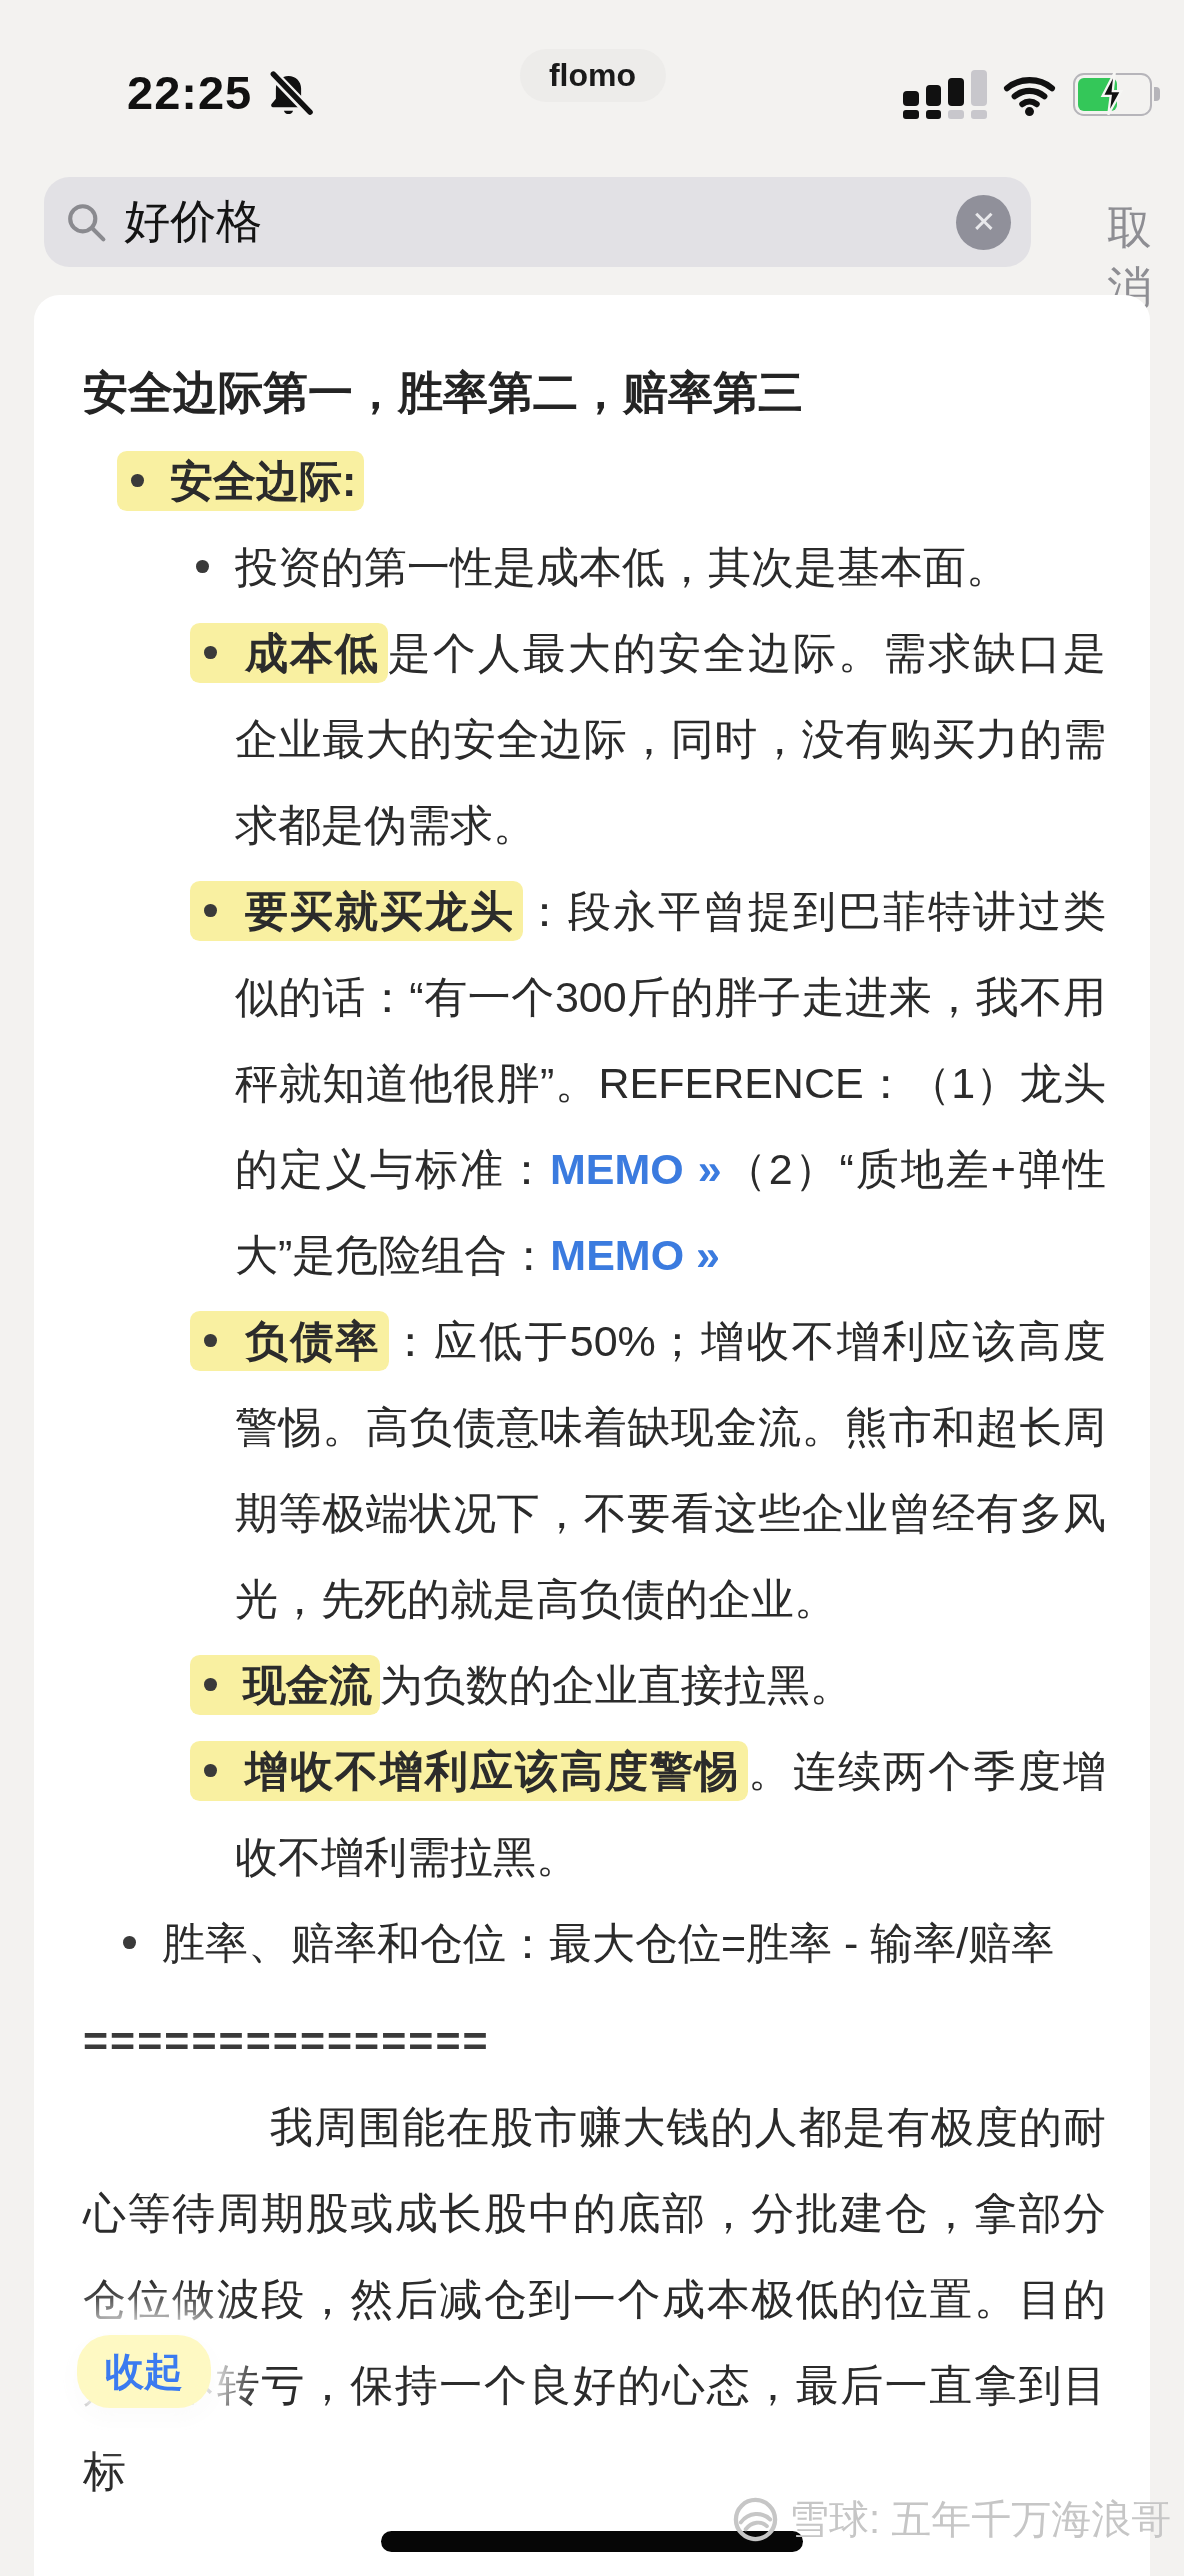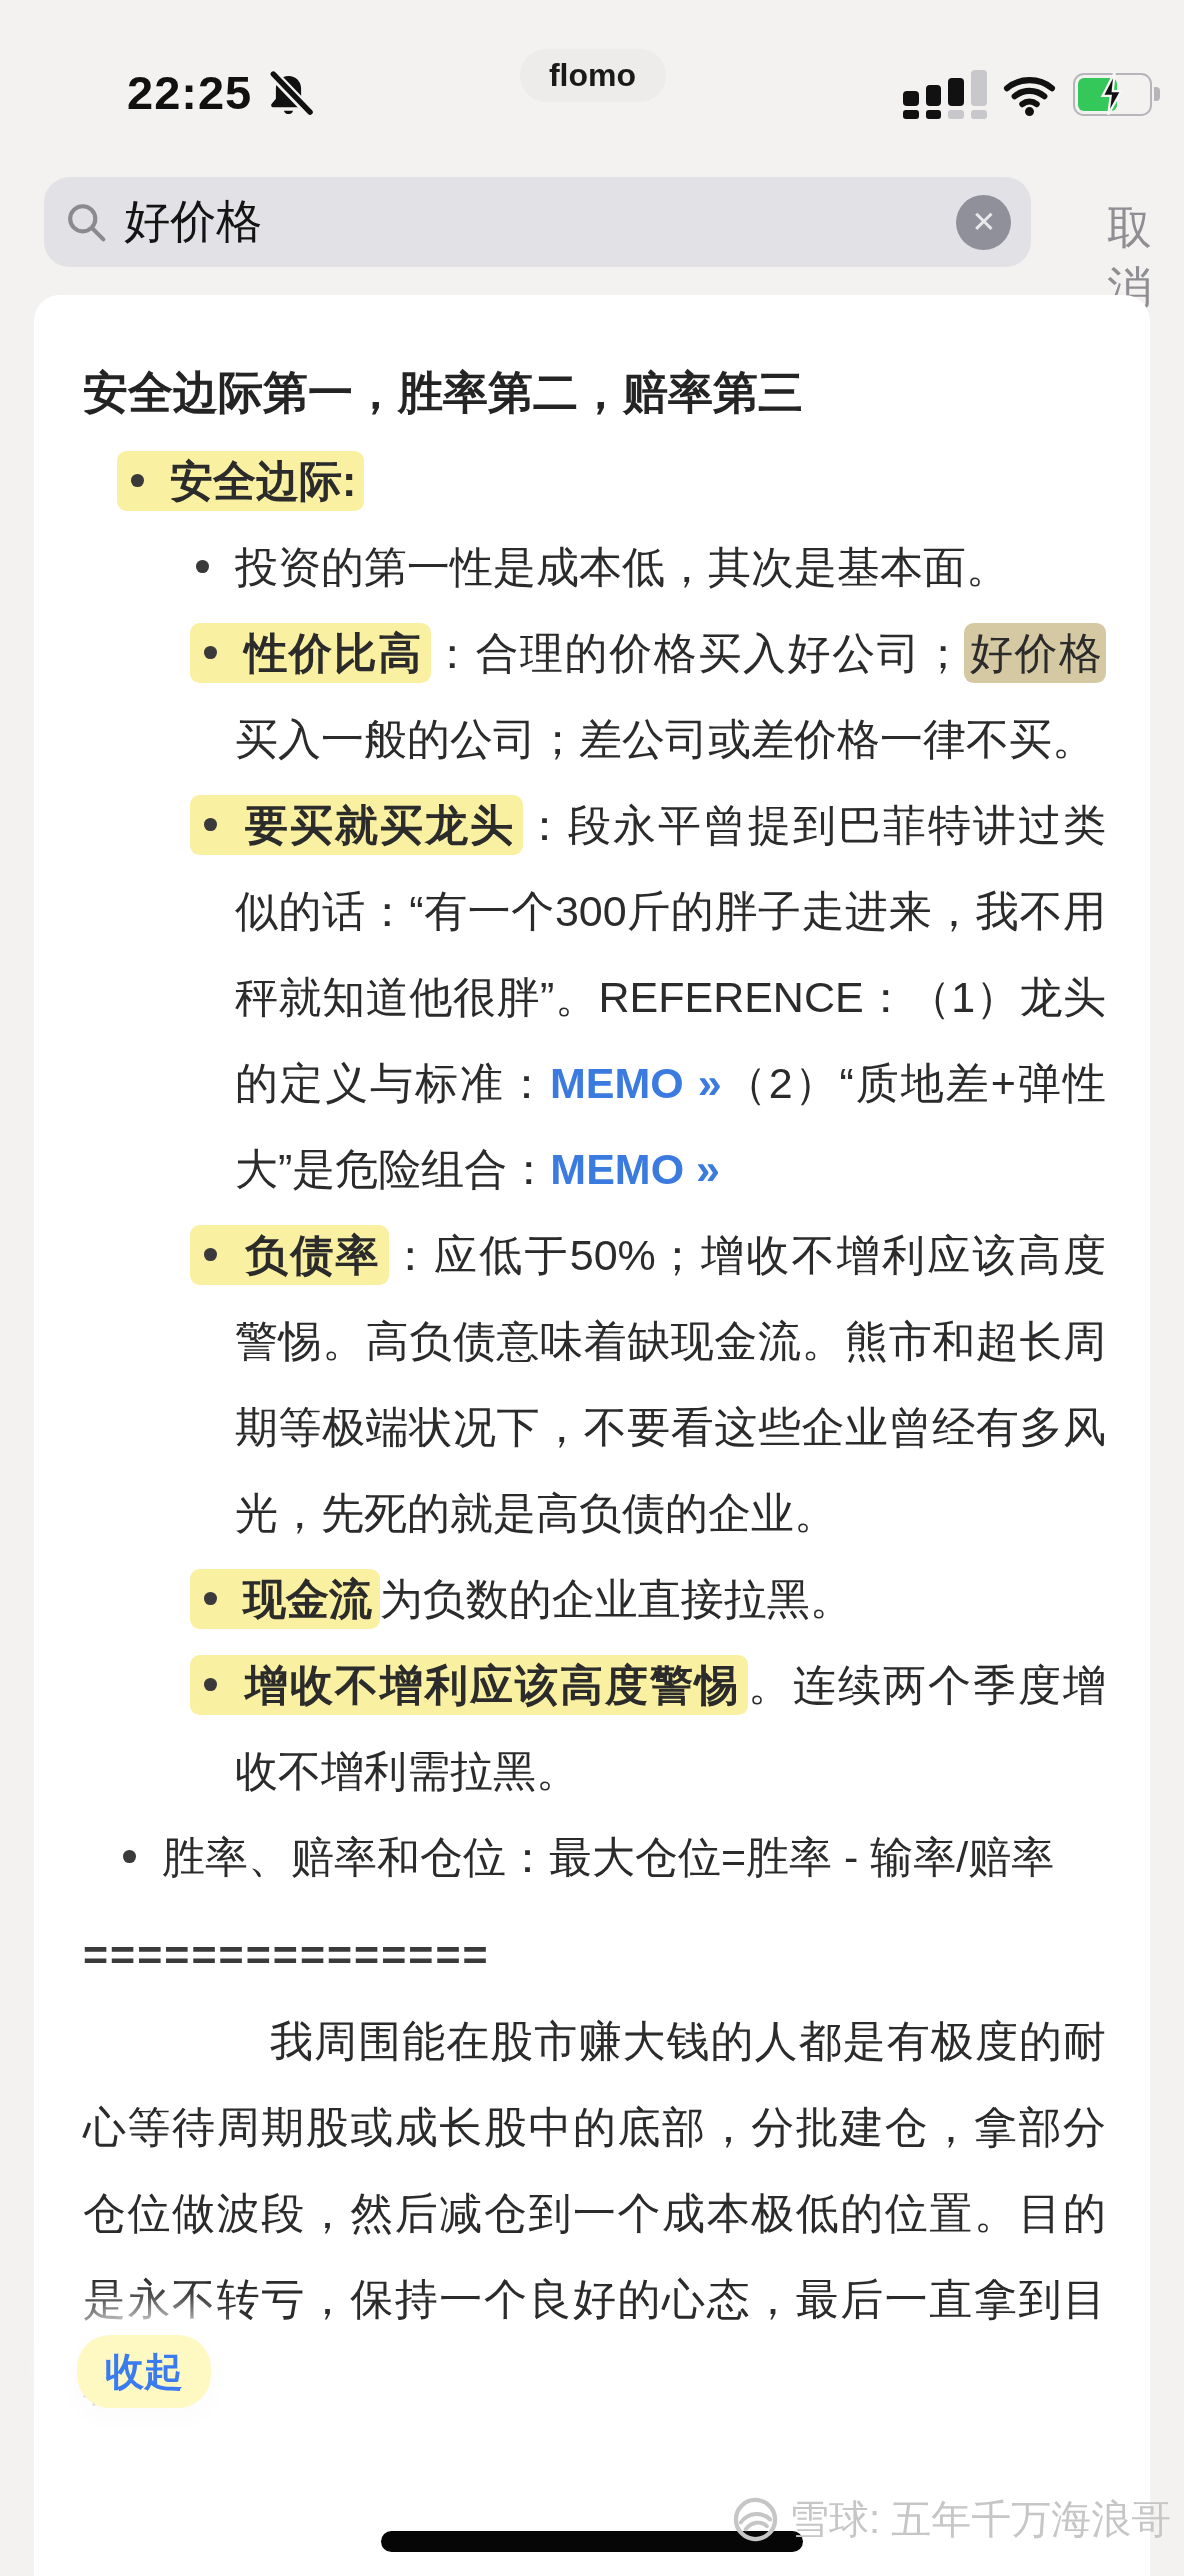--- a/index.html
+++ b/index.html
@@ -128,21 +128,21 @@
   <div class="search-text">好价格</div>
   <div class="clear-btn">✕</div>
 </div>
 <div class="cancel">取消</div>
 
 <div class="card">
   <div class="note" id="note-root">
       <div class="nt-title"><span>安全边际第一，胜率第二，赔率第三</span></div>
       <div class="li l1"><span class="hlb"><span class="blt"><span class="dot"></span></span>安全边际:</span></div>
       <div class="li l2"><span class="blt"><span class="dot"></span></span><span>投资的第一性是成本低，其次是基本面。</span></div>
-      <div class="li l2"><span class="hlb"><span class="blt"><span class="dot"></span></span>性价比高</span><span>：合理的价格买入好公司；</span><span class="hlm">好价格</span><span>买入一般的公司；差公司或差价格一律不买。</span></div>
+      <div class="li l2"><span class="hlb"><span class="blt"><span class="dot"></span></span>成本低</span><span>是个人最大的安全边际。需求缺口是企业最大的安全边际，同时，没有购买力的需求都是伪需求。</span></div>
       <div class="li l2"><span class="hlb"><span class="blt"><span class="dot"></span></span>要买就买龙头</span><span>：段永平曾提到巴菲特讲过类似的话：“有一个300斤的胖子走进来，我不用秤就知道他很胖”。REFERENCE：（1）龙头的定义与标准：</span><span class="lnk">MEMO »</span><span>（2）“质地差+弹性大”是危险组合：</span><span class="lnk">MEMO »</span></div>
       <div class="li l2"><span class="hlb"><span class="blt"><span class="dot"></span></span>负债率</span><span>：应低于50%；增收不增利应该高度警惕。高负债意味着缺现金流。熊市和超长周期等极端状况下，不要看这些企业曾经有多风光，先死的就是高负债的企业。</span></div>
       <div class="li l2"><span class="hlb"><span class="blt"><span class="dot"></span></span>现金流</span><span>为负数的企业直接拉黑。</span></div>
       <div class="li l2"><span class="hlb"><span class="blt"><span class="dot"></span></span>增收不增利应该高度警惕</span><span>。连续两个季度增收不增利需拉黑。</span></div>
       <div class="li l1"><span class="blt"><span class="dot"></span></span><span>胜率、赔率和仓位：最大仓位=胜率 - 输率/赔率</span></div>
       <div class="sep"><span>===============</span></div>
       <div class="para" style="text-indent: 187px;"><span>我周围能在股市赚大钱的人都是有极度的耐心等待周期股或成长股中的底部，分批建仓，拿部分仓位做波段，然后减仓到一个成本极低的位置。目的是永不转亏，保持一个良好的心态，最后一直拿到目标</span></div>
     </div>
 </div>
 

